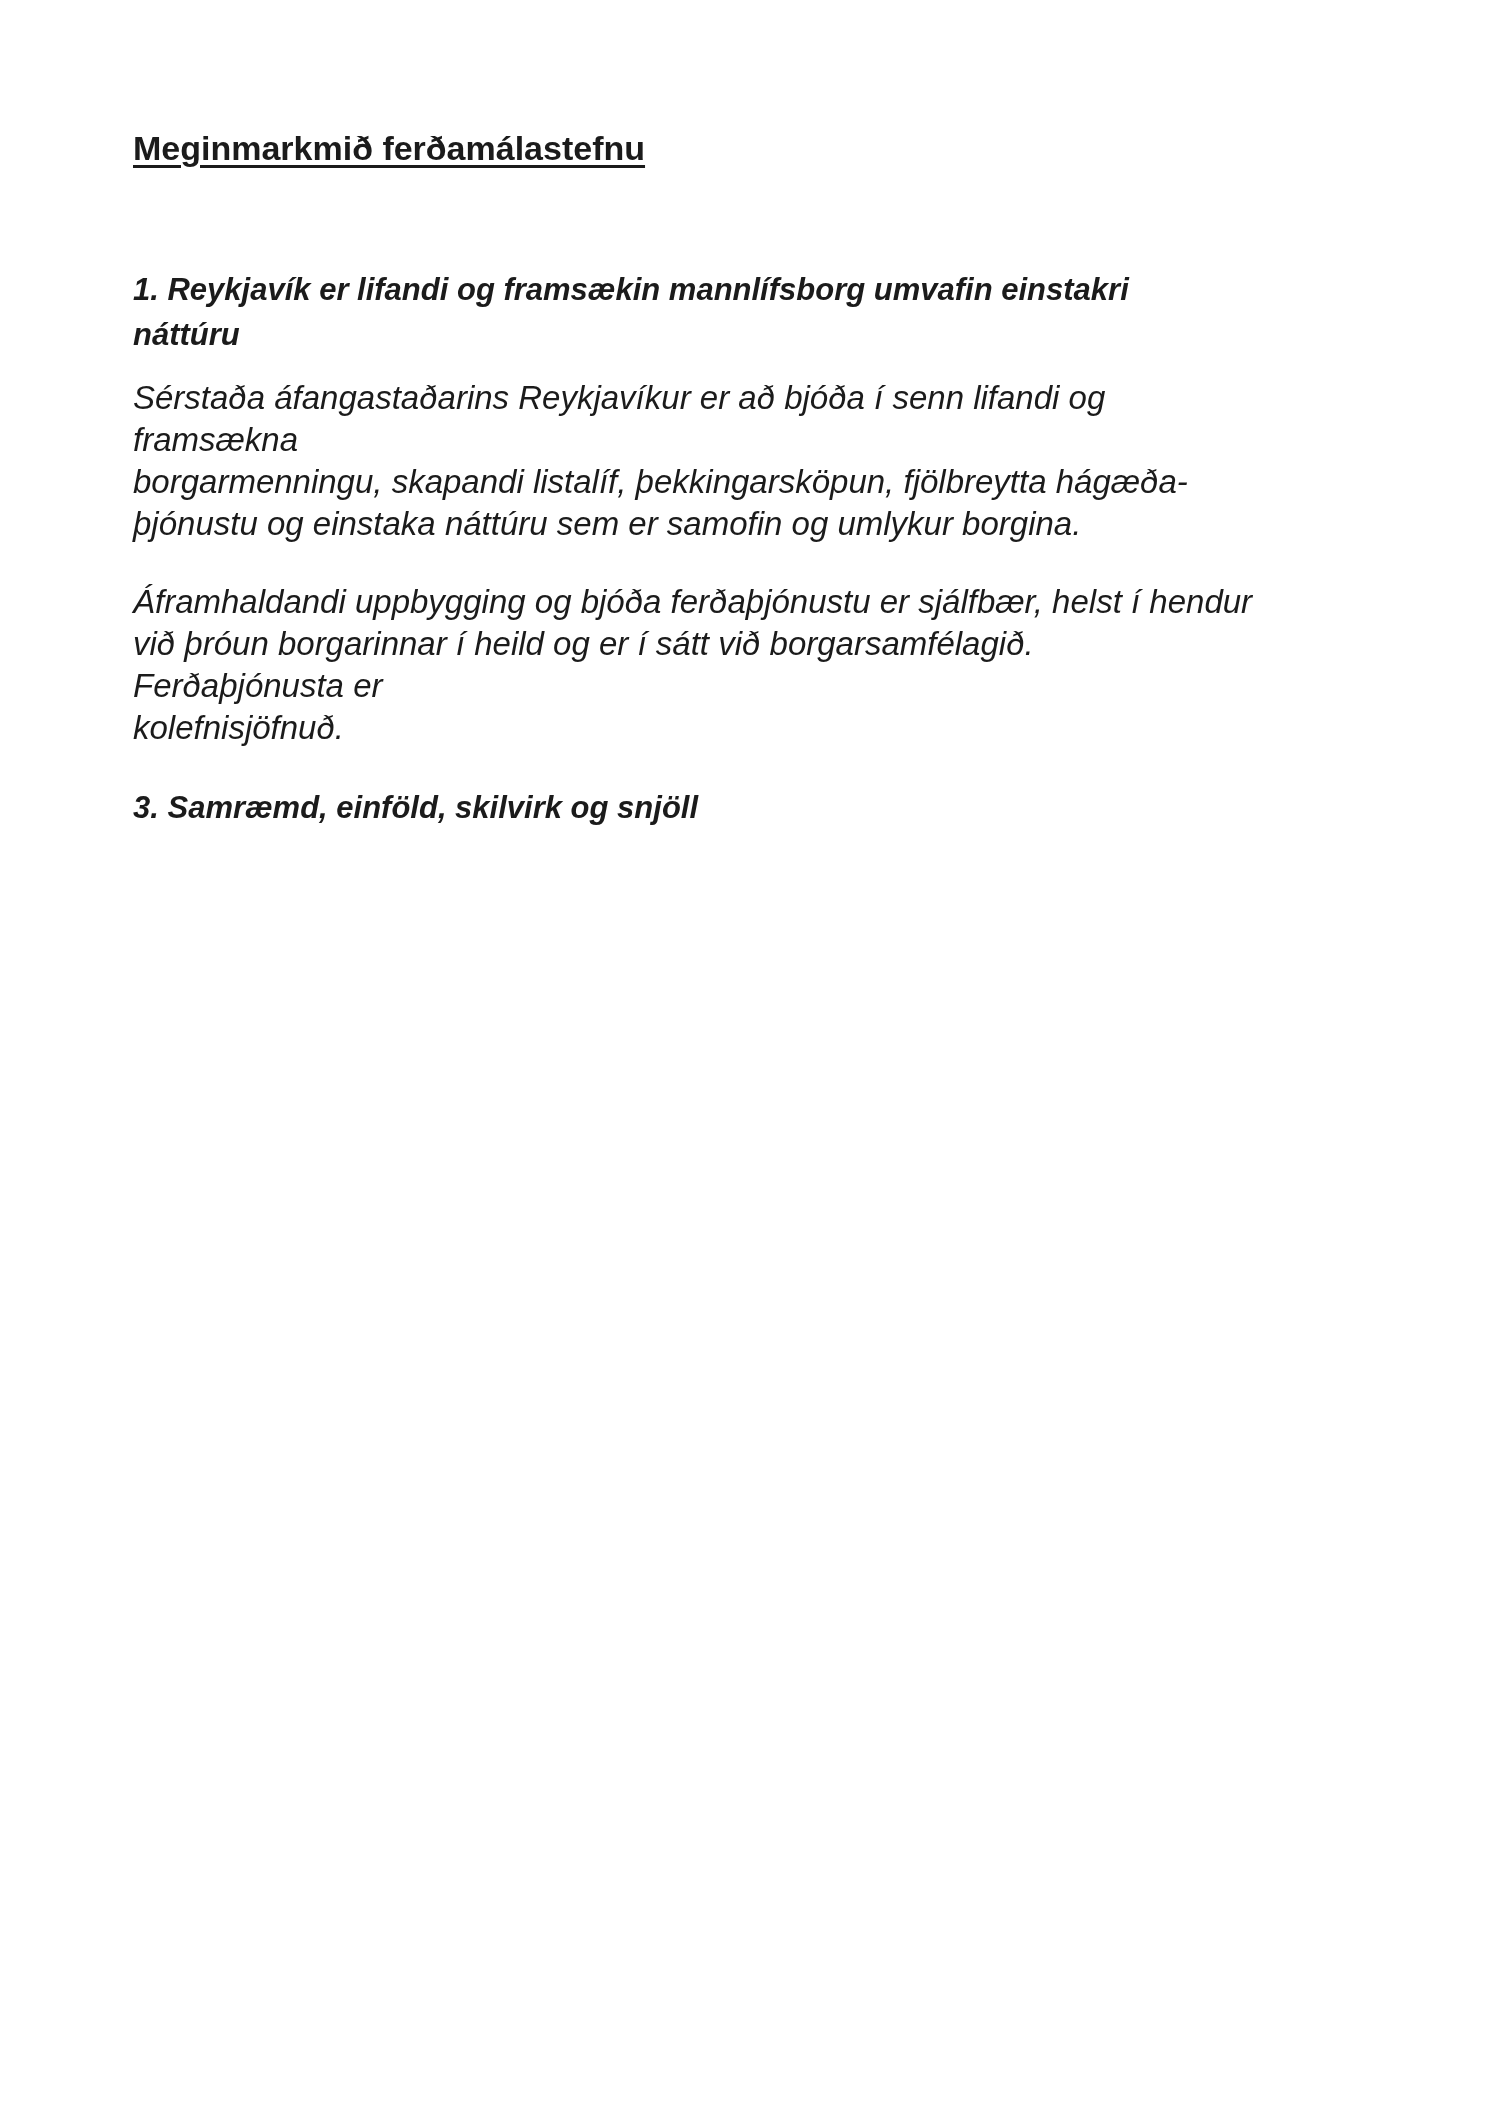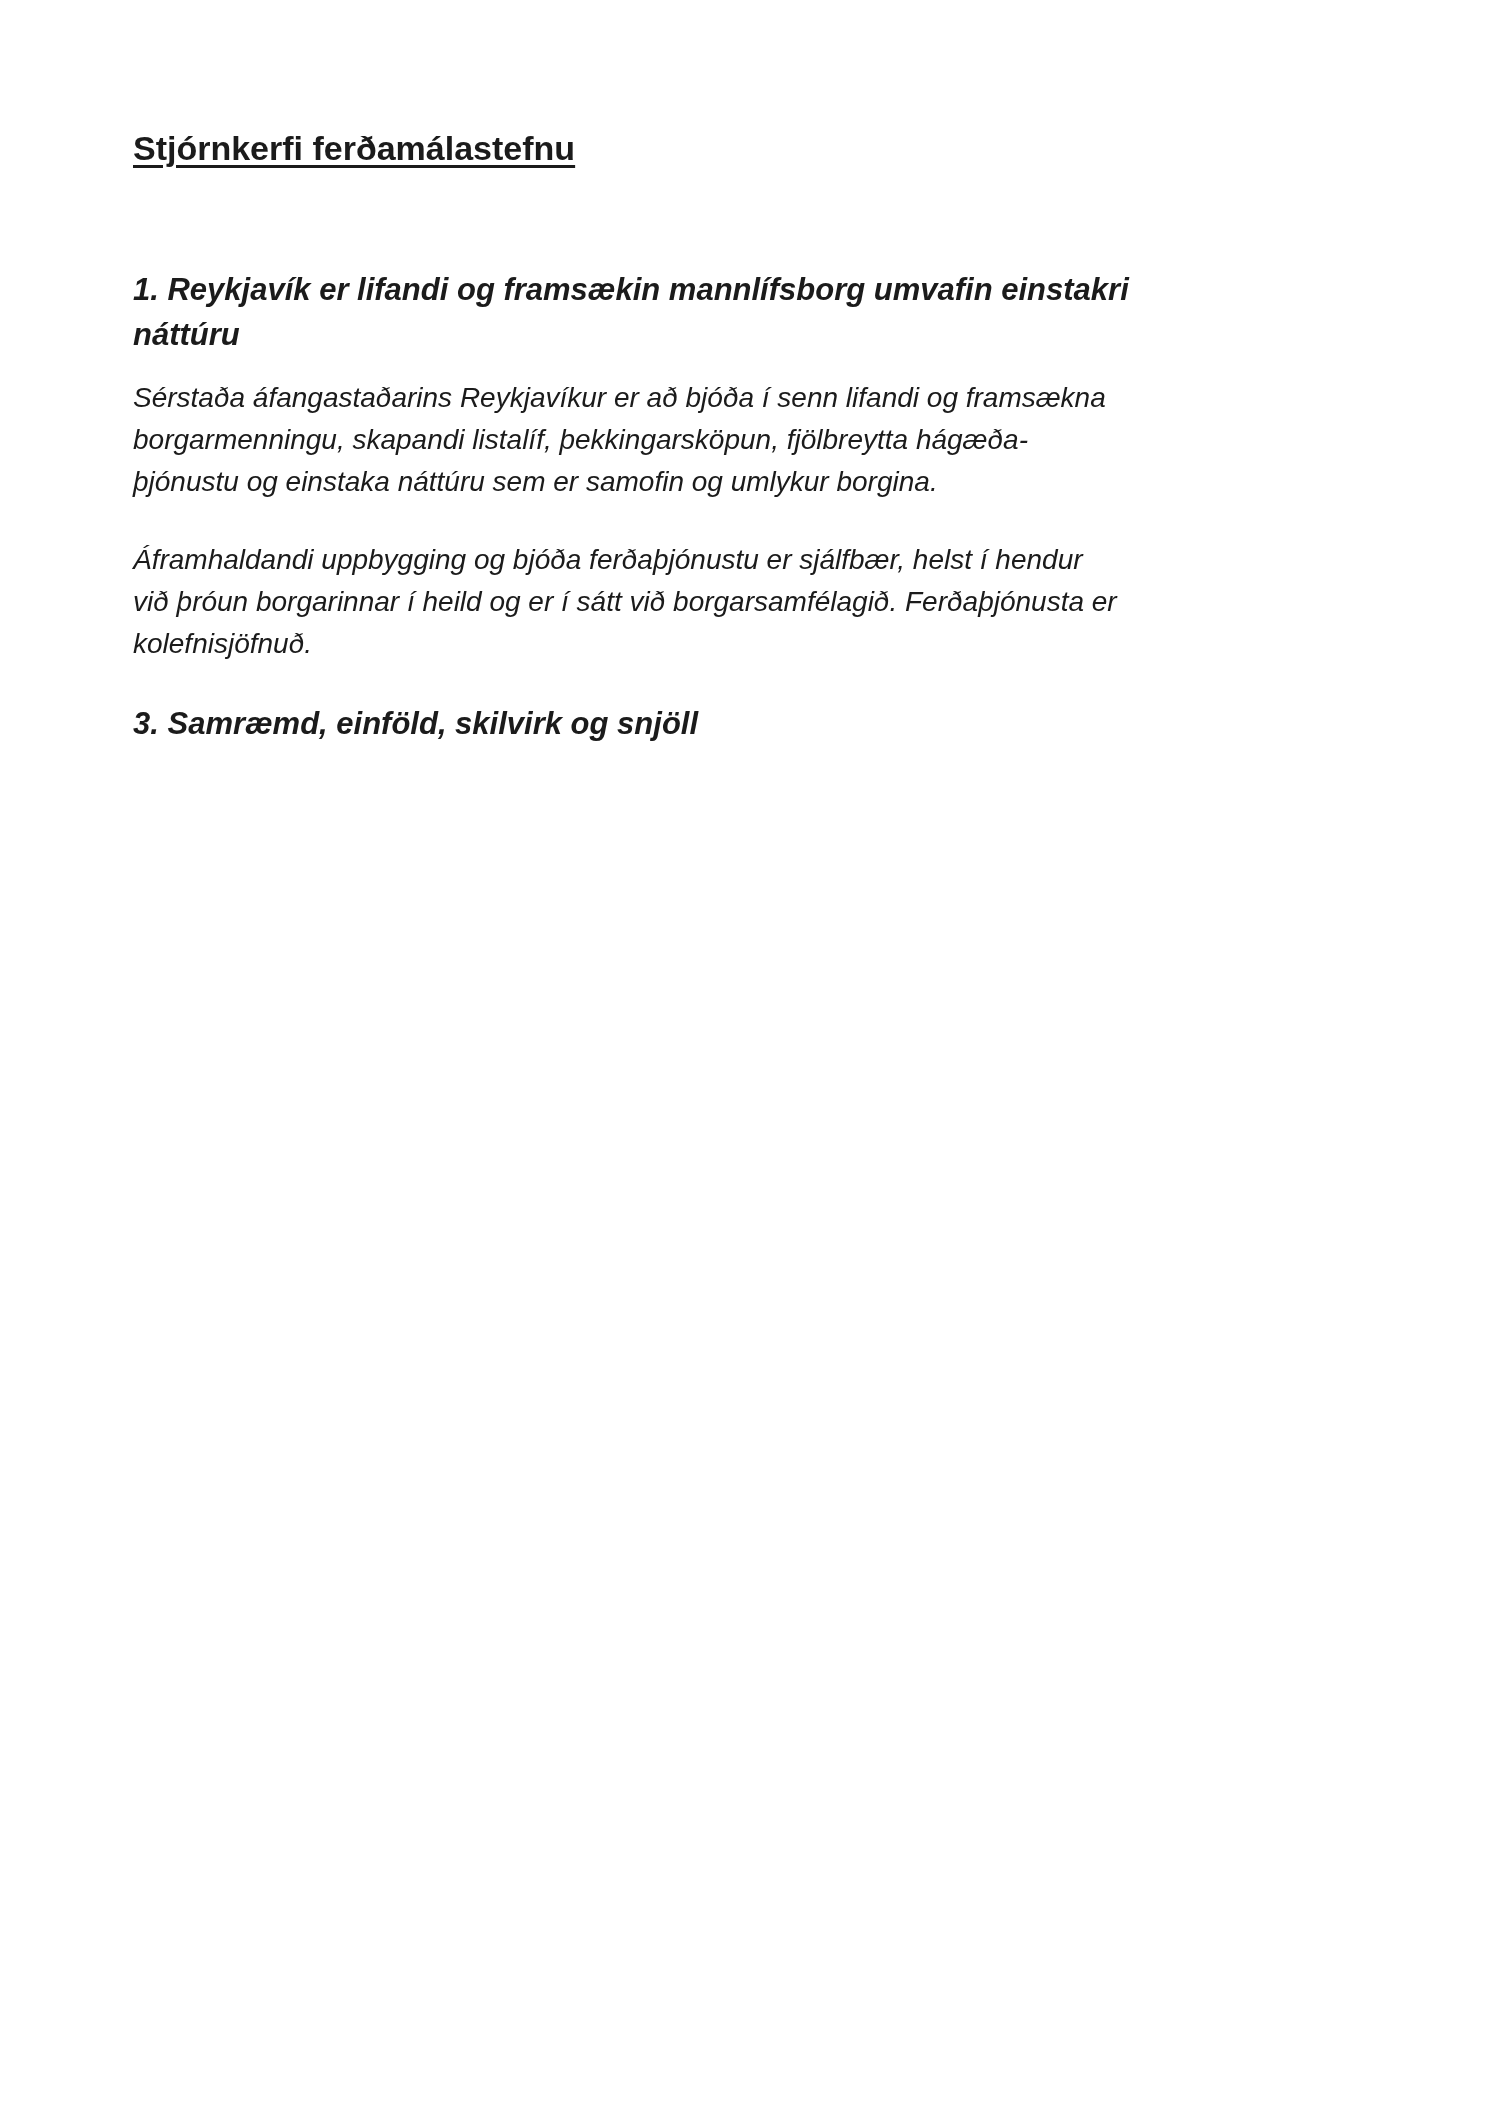--- a/index.html
+++ b/index.html
@@ -38,35 +38,35 @@
       max-width: 1100px;
     }
     .italic {
       font-style: italic;
     }
     .heading-num {
       font-style: italic;
       margin-right: 9px;
     }
     .body-text {
-      font-size: 28px;
+      font-size: 33px;
       font-style: italic;
       font-weight: 400;
       line-height: 42px;
       margin: 0 0 36px 0;
       white-space: pre-line;
       max-width: 1120px;
     }
   </style>
 </head>
 <body>
 
 <div class="page">
 
-  <h1 class="doc-title">Stjórnkerfi ferðamálastefnu</h1>
+  <h1 class="doc-title">Meginmarkmið ferðamálastefnu</h1>
 
   <div class="section">
     <h2 class="section-heading italic">1. Reykjavík er lifandi og framsækin mannlífsborg umvafin einstakri
 náttúru</h2>
     <p class="body-text">Sérstaða áfangastaðarins Reykjavíkur er að bjóða í senn lifandi og framsækna
 borgarmenningu, skapandi listalíf, þekkingarsköpun, fjölbreytta hágæða-
 þjónustu og einstaka náttúru sem er samofin og umlykur borgina.</p>
   </div>
 
   <div class="section">

